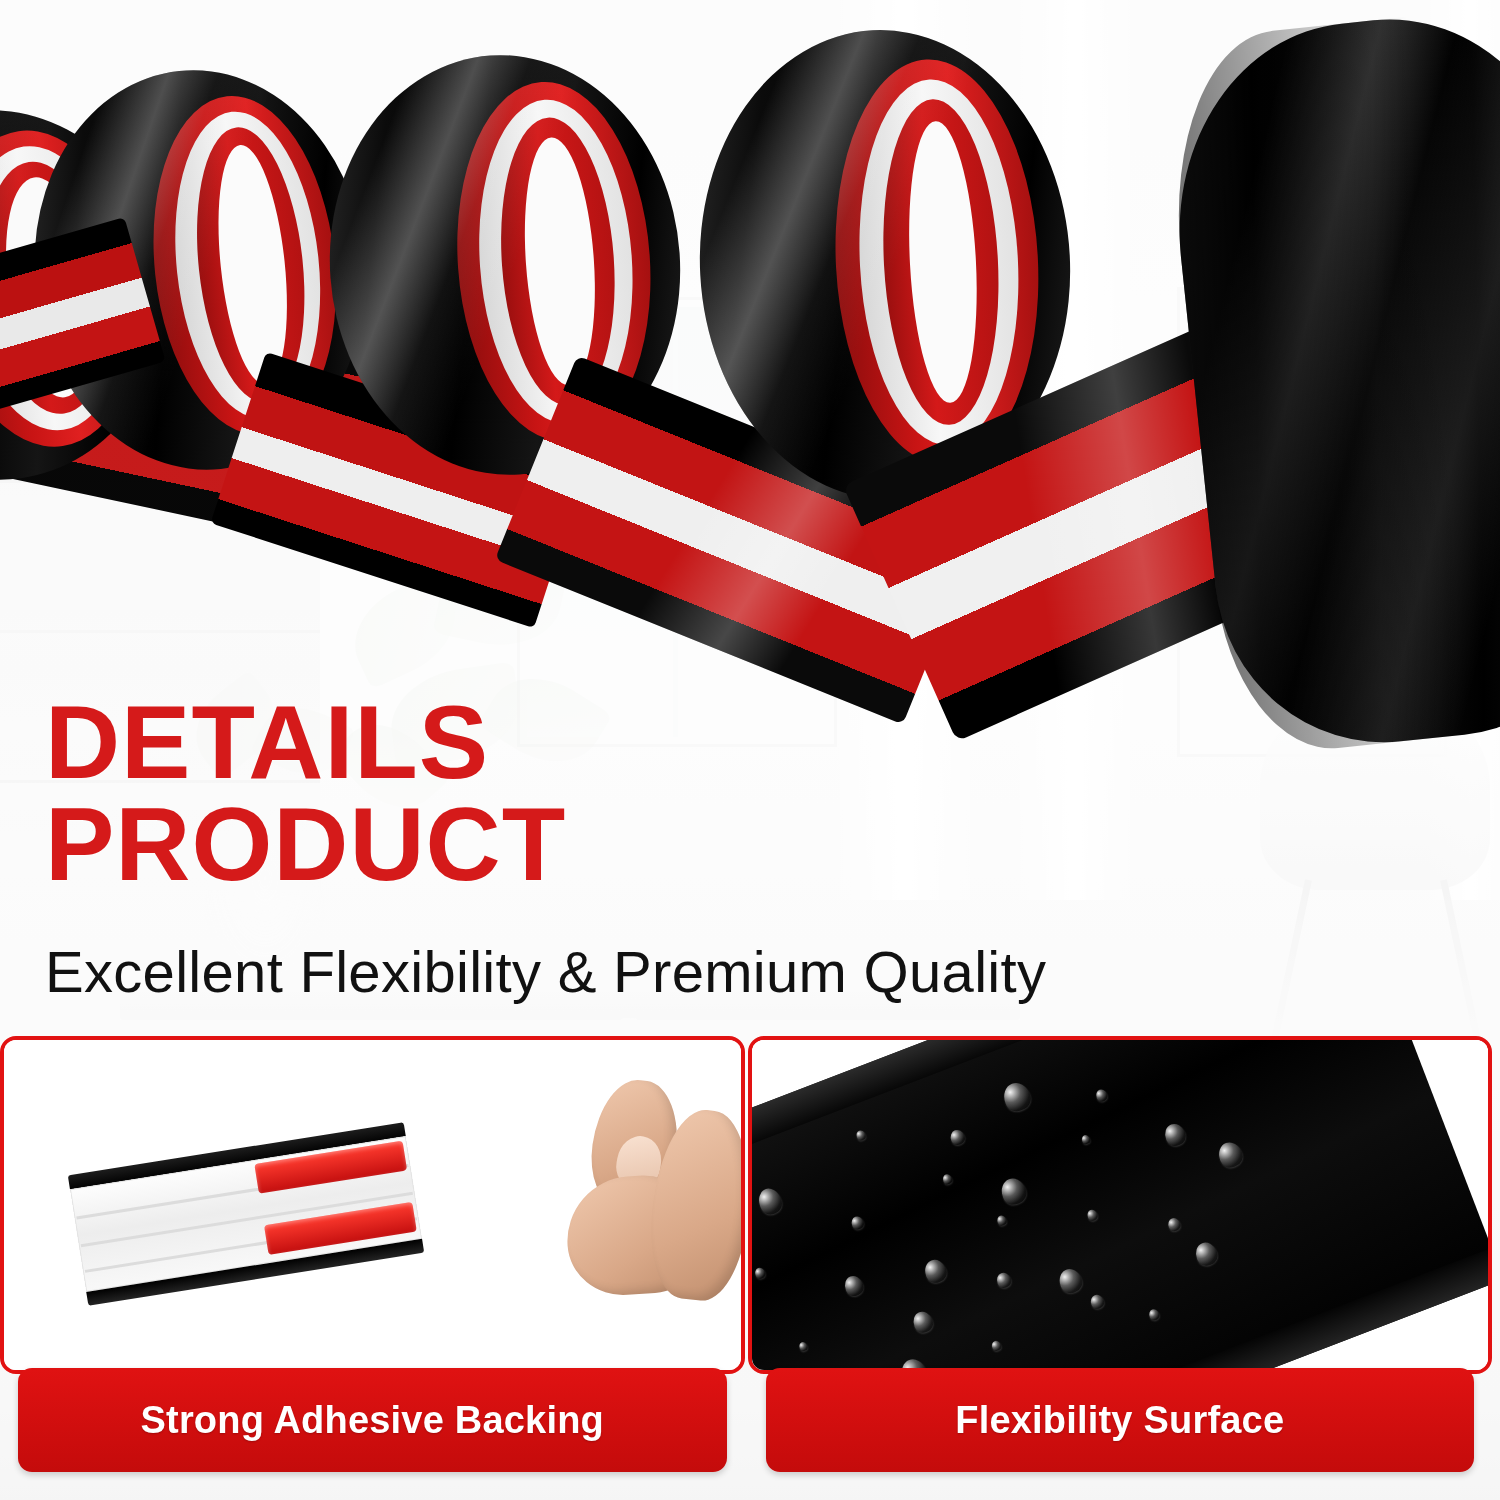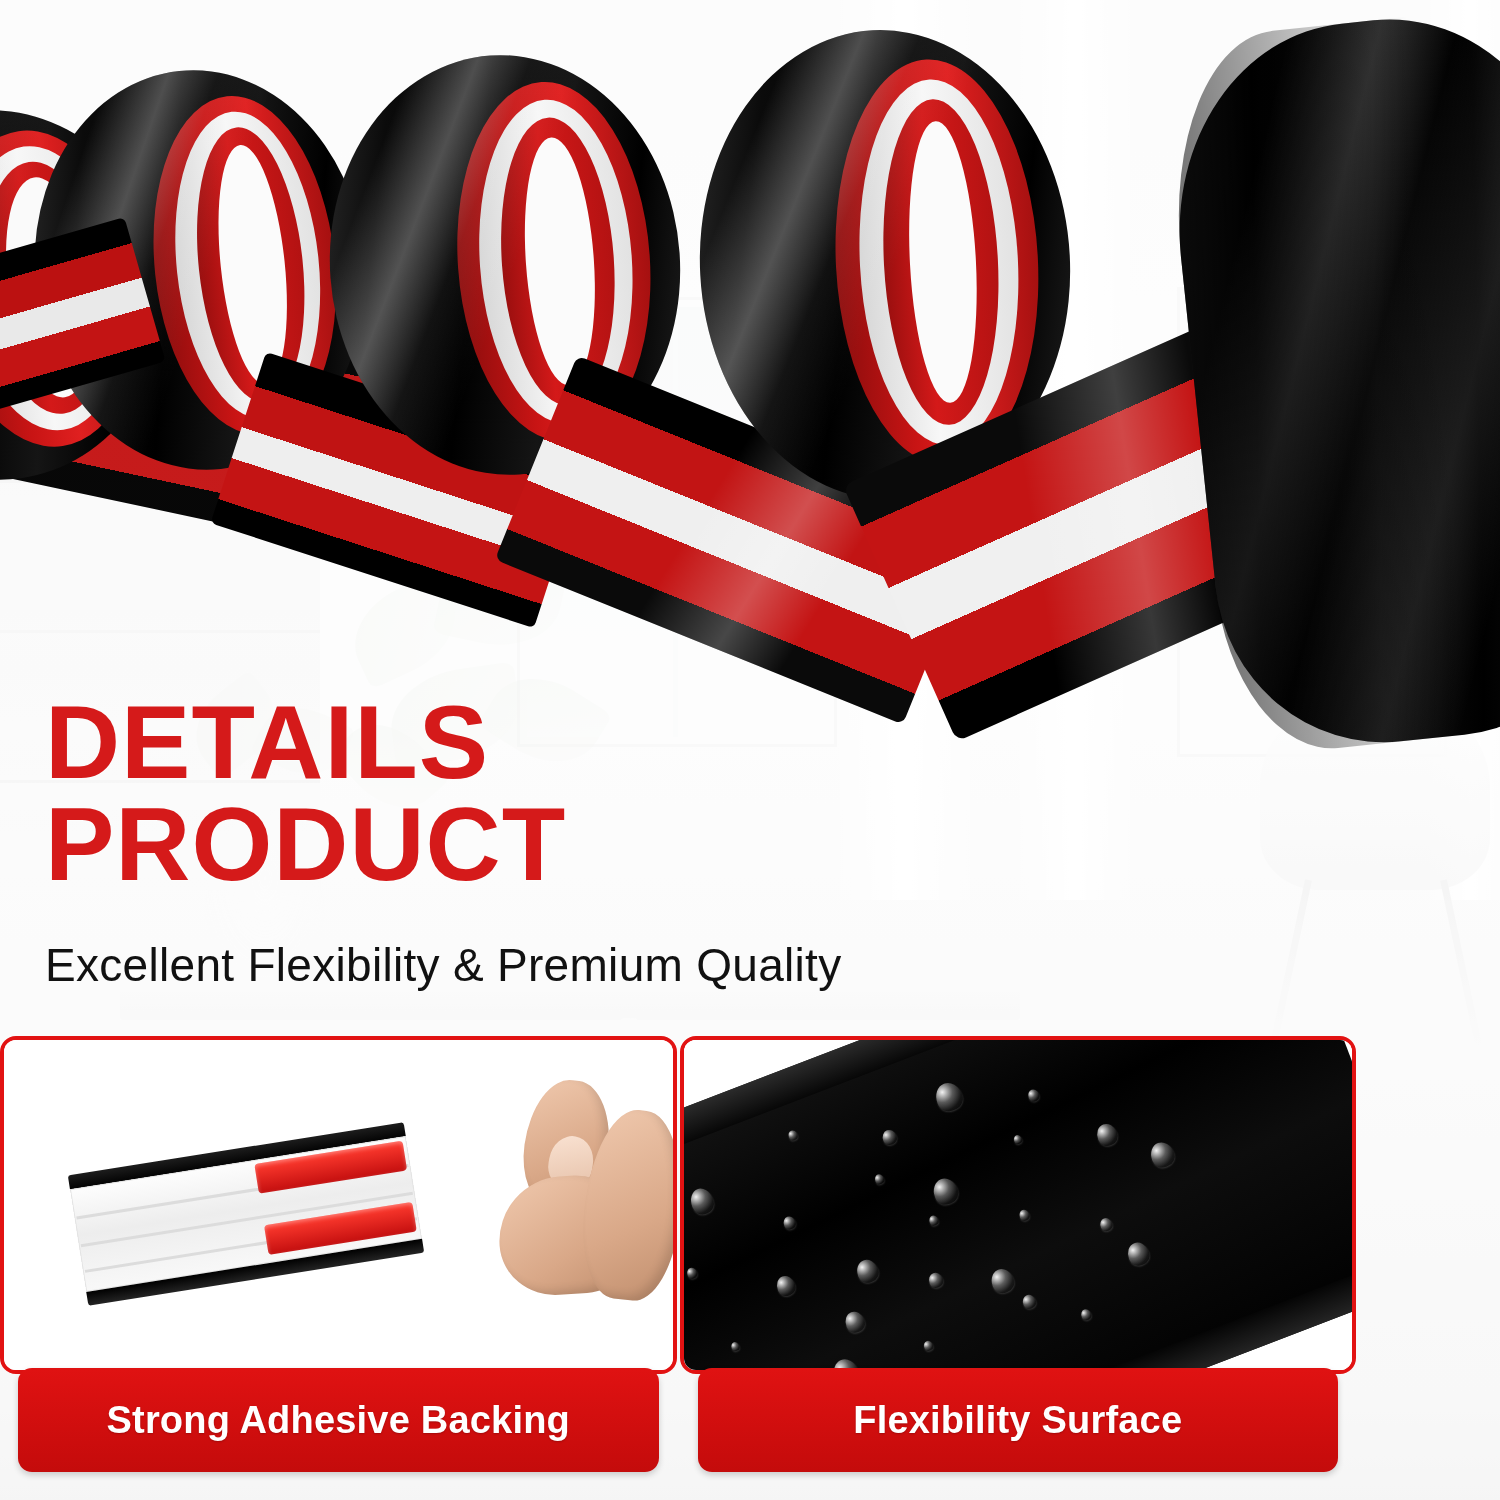--- a/index.html
+++ b/index.html
@@ -59,24 +59,24 @@
 
   
   .heading{position:absolute;left:45px;top:692px;z-index:20;}
   .heading .line{
     font-weight:bold;font-size:104px;line-height:0.98;letter-spacing:1px;
     color:#d51a1a;text-transform:uppercase;
     text-shadow:0 1px 0 rgba(255,255,255,.55);
     white-space:nowrap;
   }
   .subtitle{position:absolute;left:45px;top:938px;z-index:20;
-    font-size:46px;color:#111;letter-spacing:.3px;white-space:nowrap;}
-
-  
-  .features{position:absolute;left:0;top:1036px;width:1356px;height:440px;z-index:25;
+    font-size:58px;color:#111;letter-spacing:.3px;white-space:nowrap;}
+
+  
+  .features{position:absolute;left:0;top:1036px;width:1492px;height:440px;z-index:25;
     display:flex;gap:3px;padding:0 0;box-sizing:border-box;}
   .feature{position:relative;flex:1 1 0;height:330px;
     border:4px solid #e21212;border-radius:16px;background:#ffffff;overflow:visible;}
   .fmedia{position:absolute;inset:0;border-radius:12px;overflow:hidden;background:#fff;}
   .caption{position:absolute;left:14px;right:14px;bottom:-102px;height:104px;
     background:linear-gradient(180deg,#e01212,#c40b0b);border-radius:14px;
     display:flex;align-items:center;justify-content:center;
     box-shadow:0 3px 6px rgba(0,0,0,.18);}
   .caption span{color:#fff;font-weight:bold;font-size:38px;letter-spacing:.2px;
     text-shadow:0 1px 2px rgba(0,0,0,.22);white-space:nowrap;}

